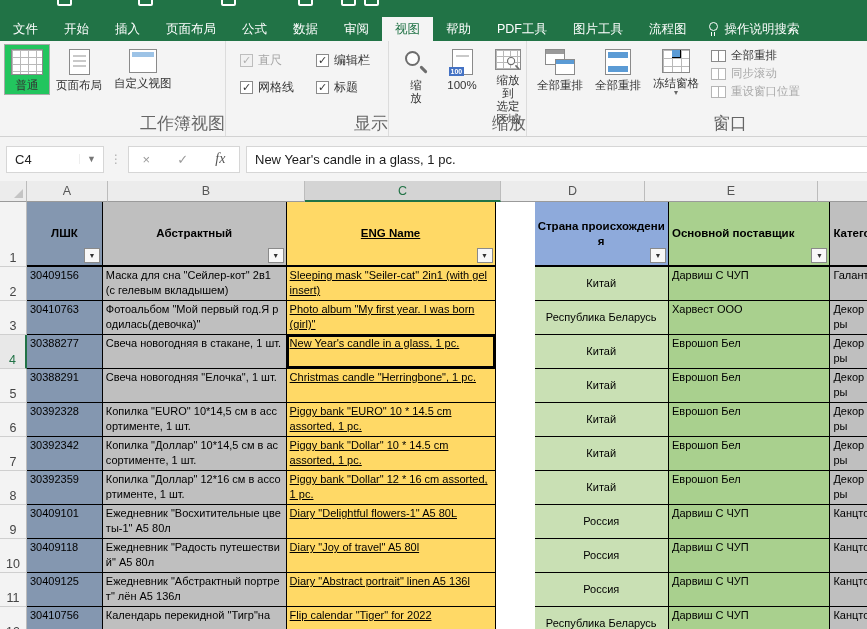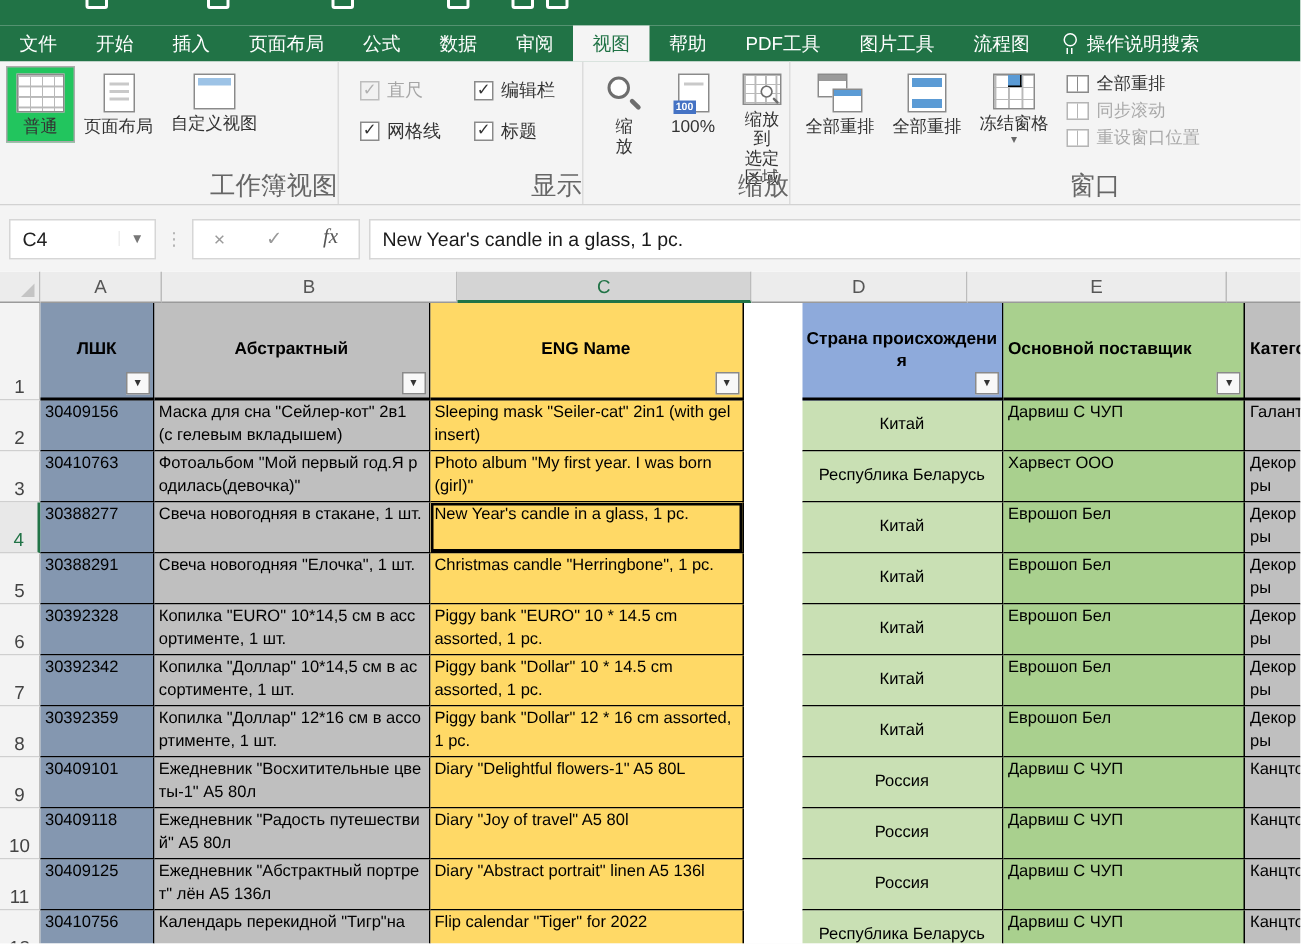--- a/index.html
+++ b/index.html
@@ -85,21 +85,21 @@
   .chead.sel { background:#d4d4d4; color:#217346; border-bottom:2px solid #217346; }
   #rowheads { position:absolute; left:0; top:21px; width:27px; }
   .rhead { background:#f3f3f3; border-right:1px solid #bcbcbc; border-bottom:1px solid #cfcfcf; display:flex; align-items:flex-end; justify-content:center; font-size:12.5px; color:#444; padding-bottom:1px; }
   .rhead.sel { color:#217346; border-right:2px solid #217346; background:#e8e8e8; }
 
   #cells { position:absolute; left:27px; top:21px; width:976px; }
   .trow { display:flex; }
   .cell { border-right:1px solid #000; border-bottom:1px solid #000; padding:1px 3px; font-size:11px; line-height:15px; color:#000; overflow:hidden; }
   .cA { width:81px; background:#8497b0; }
   .cB { width:197px; background:#bfbfbf; word-break:break-all; }
-  .cC { width:224px; background:#ffd966; }
+  .cC { width:224px; background:#ffd966;text-decoration:underline; }
   .cD { width:144px; background:#c9e0b4; display:flex; align-items:center; justify-content:center; text-align:center;margin-left:39px; }
   .cE { width:173px; background:#a9d08e; }
   .cF { width:185px; background:#bfbfbf; white-space:pre-line; }
   .hrow .cell { border-bottom:2px solid #000; font-weight:bold; display:flex; align-items:center; justify-content:center; text-align:center; position:relative; font-size:11.5px; }
   .hrow .cD { background:#8eaadb; word-break:break-all; }
   .hrow .cE, .hrow .cF { justify-content:flex-start; text-align:left; }
   .filterbtn { position:absolute; right:2px; bottom:2px; width:16px; height:15px; background:#f8f8f8; border:1px solid #8a8a8a; font-size:7px; color:#333; display:flex; align-items:center; justify-content:center; font-weight:normal; }
   .cell.selcell { box-shadow:inset 0 0 0 2px #000; }
 
   .bulb { width:11px; height:15px; position:relative; }

